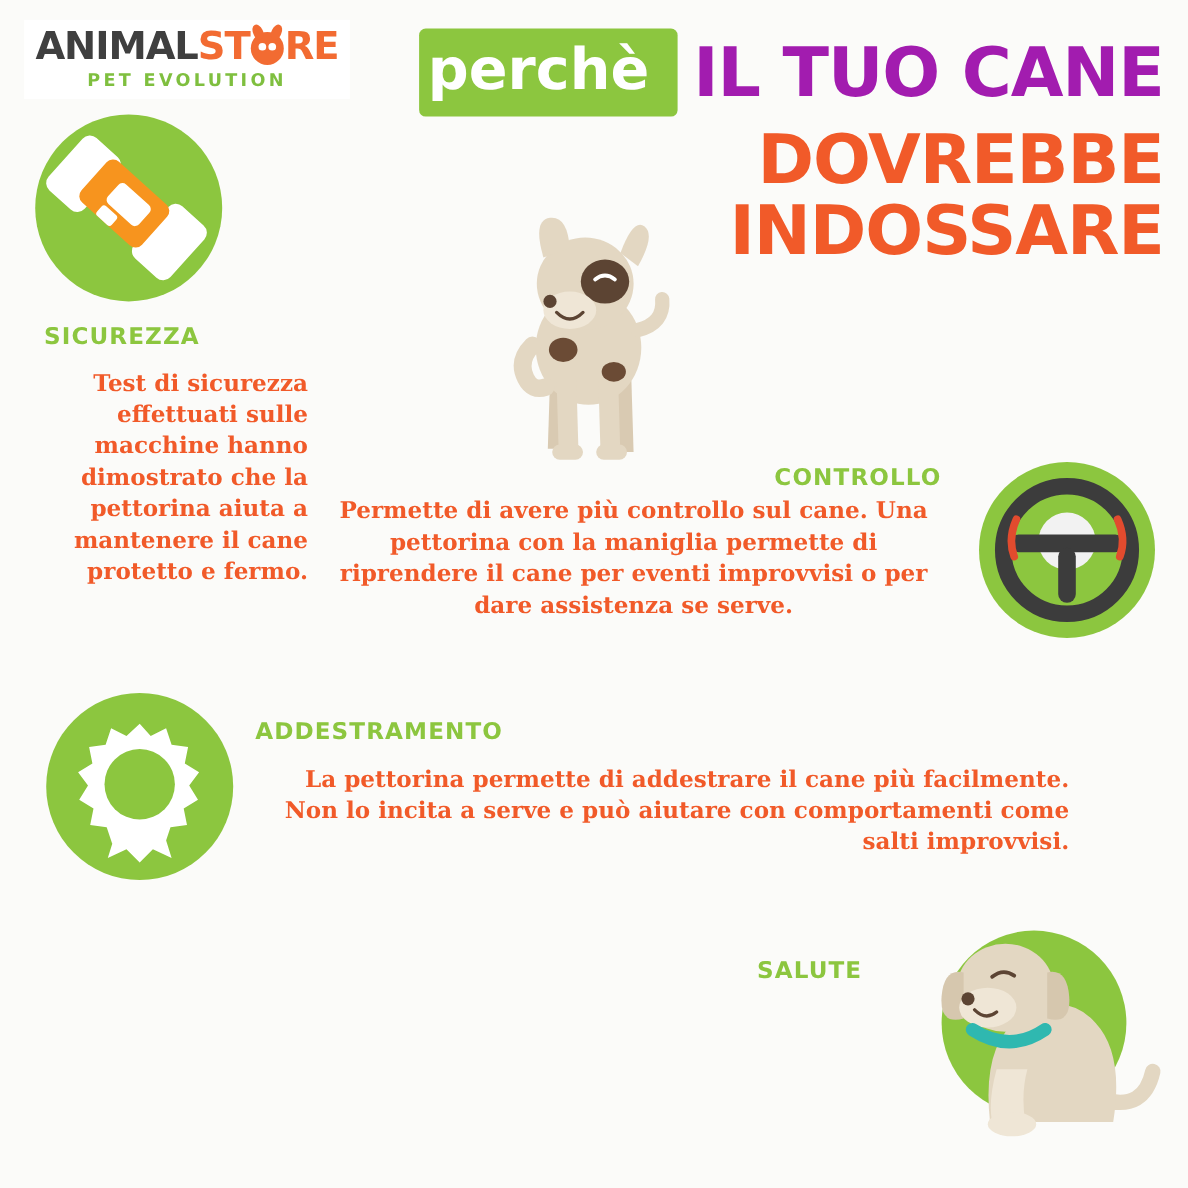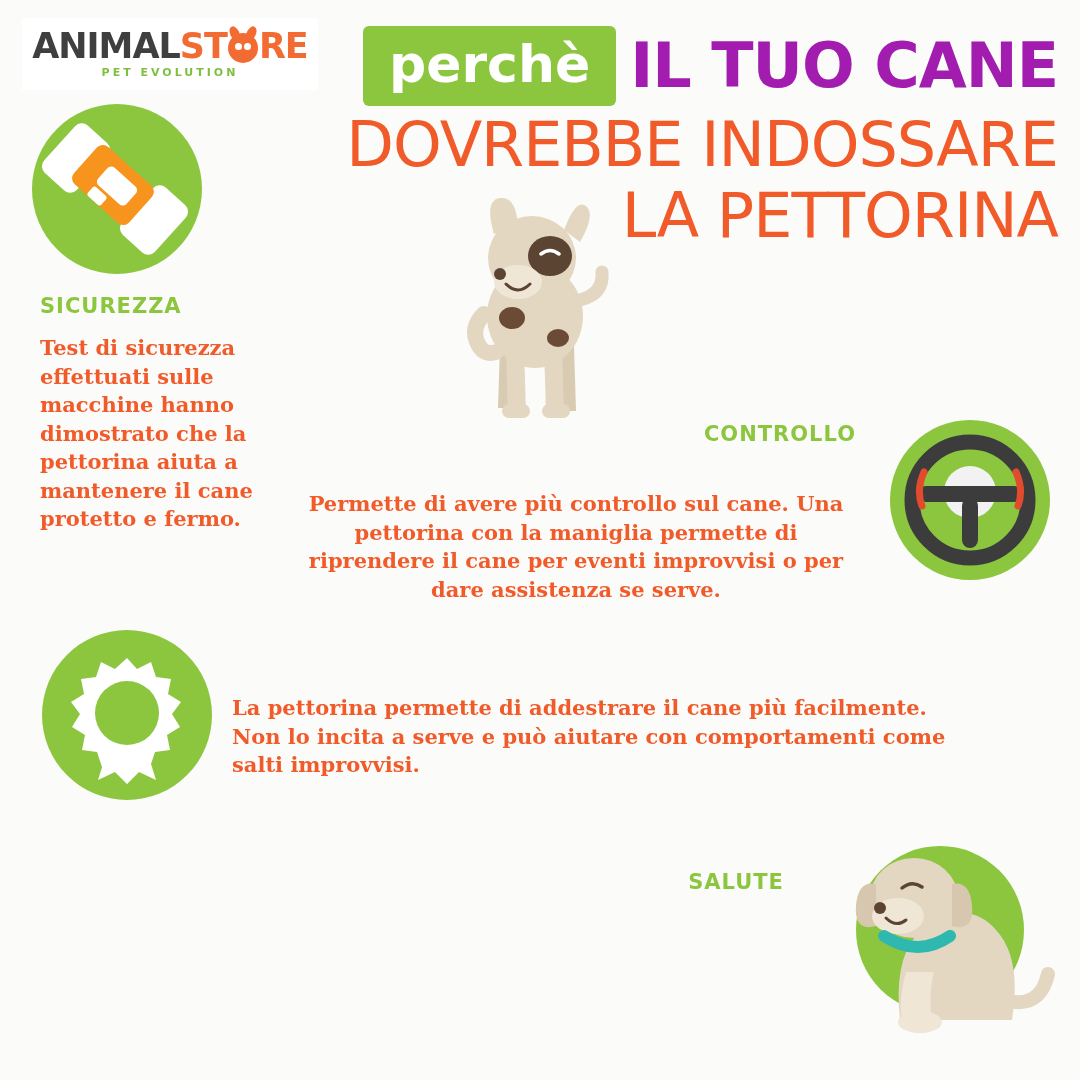--- a/index.html
+++ b/index.html
@@ -69,21 +69,21 @@
     width: 9px;
     height: 14px;
     background: #f26b32;
     border-radius: 50% 50% 40% 40%;
     top: -7px;
   }
   .logo-ear-l { left: 2px; transform: rotate(-25deg); }
   .logo-ear-r { right: 2px; transform: rotate(25deg); }
   .logo-sub {
     color: #7fbf3f;
-    font-size: 11px;
+    font-size: 16px;
     font-weight: bold;
     letter-spacing: 3px;
     margin-top: 2px;
   }
 
   
   .headline {
     position: absolute;
     right: 22px;
     top: 26px;
@@ -91,39 +91,39 @@
     text-align: right;
   }
   .perche-badge {
     display: inline-block;
     background: #8cc63f;
     color: #ffffff;
     font-family: "DejaVu Sans", sans-serif;
     font-weight: bold;
     font-size: 52px;
     line-height: 1;
-    padding: 12px 26px 16px 26px;
+    padding: 12px 26px 16px 8px;
     border-radius: 6px;
     vertical-align: middle;
     margin-right: 14px;
   }
   .head-line1 {
     display: inline-block;
     vertical-align: middle;
     color: #a21caf;
     font-family: "DejaVu Sans", sans-serif;
     font-weight: bold;
     font-size: 62px;
     line-height: 1;
     letter-spacing: -1px;
   }
   .head-line2, .head-line3 {
     color: #f15a29;
     font-family: "DejaVu Sans", sans-serif;
-    font-weight: normal;
+    font-weight: bold;
     font-size: 62px;
     line-height: 1.05;
     letter-spacing: -1px;
     margin-top: 6px;
   }
 
   
   .circle {
     position: absolute;
     border-radius: 50%;
@@ -151,27 +151,28 @@
     letter-spacing: 1px;
     font-size: 21px;
   }
   .sec-body {
     position: absolute;
     color: #f15a29;
     font-family: "DejaVu Serif", serif;
     font-weight: bold;
     font-size: 21px;
     line-height: 1.36;
+    text-align: right;
   }
 
   #title-sicurezza { left: 40px; top: 294px; }
   #body-sicurezza  { left: 40px; top: 334px; width: 240px; }
 
   #title-controllo { left: 676px; top: 410px; width: 180px; text-align: right; margin-top: 12px; }
-  #body-controllo  { left: 296px; top: 450px; width: 560px; text-align: center; margin-top: 40px; }
+  #body-controllo  { left: 296px; top: 450px; width: 560px; text-align: center; }
 
   #title-addestramento { left: 232px; top: 653px; }
   #body-addestramento  { left: 232px; top: 694px; width: 740px; }
 
   #title-salute { left: 650px; top: 870px; width: 172px; text-align: center; }
   #body-salute  { left: 112px; top: 908px; width: 712px; text-align: center; }
 
   
   #header-dog {
     position: absolute;
@@ -191,21 +192,20 @@
       <span class="logo-animal">ANIMAL</span><span class="logo-store">ST</span><span class="logo-dot"><span class="logo-ear-l"></span><span class="logo-ear-r"></span></span><span class="logo-store">RE</span>
     </div>
     <div class="logo-sub">PET EVOLUTION</div>
   </div>
 
   <div class="headline">
     <div style="white-space:nowrap;">
       <span class="perche-badge">perchè</span><span class="head-line1">IL TUO CANE</span>
     </div>
     <div class="head-line2">DOVREBBE INDOSSARE</div>
-    <div class="head-line3">LA PETTORINA</div>
   </div>
 
   <svg id="header-dog" viewBox="0 0 190 250">
 
     <path d="M118 150 L134 150 L136 215 L120 215 Z" fill="#d9cab2"></path>
     <path d="M60 150 L76 150 L74 212 L58 212 Z" fill="#d9cab2"></path>
 
     <ellipse cx="95" cy="120" rx="48" ry="52" fill="#e3d7c2"></ellipse>
 
     <path d="M66 150 L84 150 L86 218 L68 218 Z" fill="#e3d7c2"></path>
@@ -259,20 +259,21 @@
   <div class="sec-body" id="body-controllo">Permette di avere più controllo sul cane. Una pettorina con la maniglia permette di riprendere il cane per eventi improvvisi o per dare assistenza se serve.</div>
 
   <div class="circle" id="circle-badge">
     <svg viewBox="0 0 170 170" width="170" height="170">
       <path d="M85 28 l10 11 14 -7 5 15 15 2 -3 15 13 8 -9 12 8 13 -13 8 3 15 -15 2 -5 15 -14 -7 -10 11 -10 -11 -14 7 -5 -15 -15 -2 3 -15 -13 -8 8 -13 -9 -12 13 -8 -3 -15 15 -2 5 -15 14 7 Z" fill="#ffffff"></path>
       <circle cx="85" cy="83" r="32" fill="#8cc63f"></circle>
       <path d="M66 118 l-10 32 17 -8 12 12 9 -34 Z" fill="#ffffff"></path>
       <path d="M104 118 l10 32 -17 -8 -12 12 -9 -34 Z" fill="#ffffff"></path>
     </svg>
   </div>
+  <div class="sec-title" id="title-addestramento">ADDESTRAMENTO</div>
   <div class="sec-body" id="body-addestramento">La pettorina permette di addestrare il cane più facilmente. Non lo incita a serve e può aiutare con comportamenti come salti improvvisi.</div>
 
   <div class="circle" id="circle-dog"></div>
   <svg style="position:absolute; left:828px; top:832px; width:236px; height:214px;" viewBox="0 0 236 214">
 
     <path d="M176 168 q36 10 44 -26" stroke="#e3d7c2" stroke-width="14" fill="none" stroke-linecap="round"></path>
 
     <path d="M72 188 q-8 -74 30 -96 q40 -24 66 6 q26 28 16 90 Z" fill="#e3d7c2"></path>
 
     <path d="M78 140 q-8 30 -4 48 l30 0 q-4 -26 2 -48 Z" fill="#efe6d6"></path>

